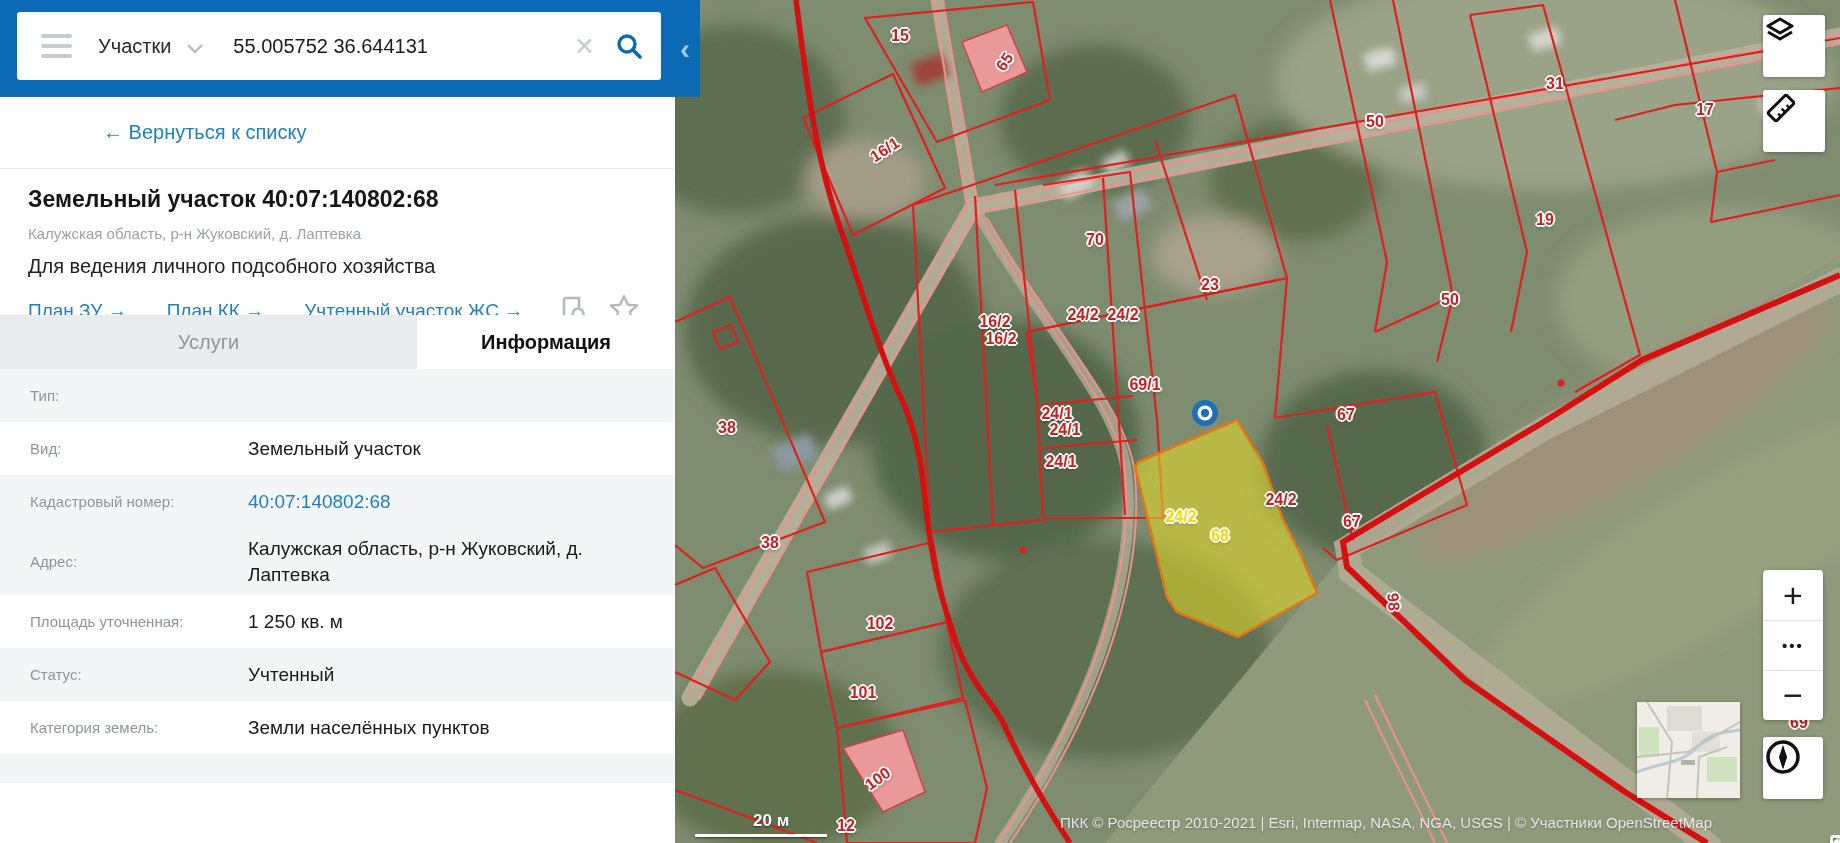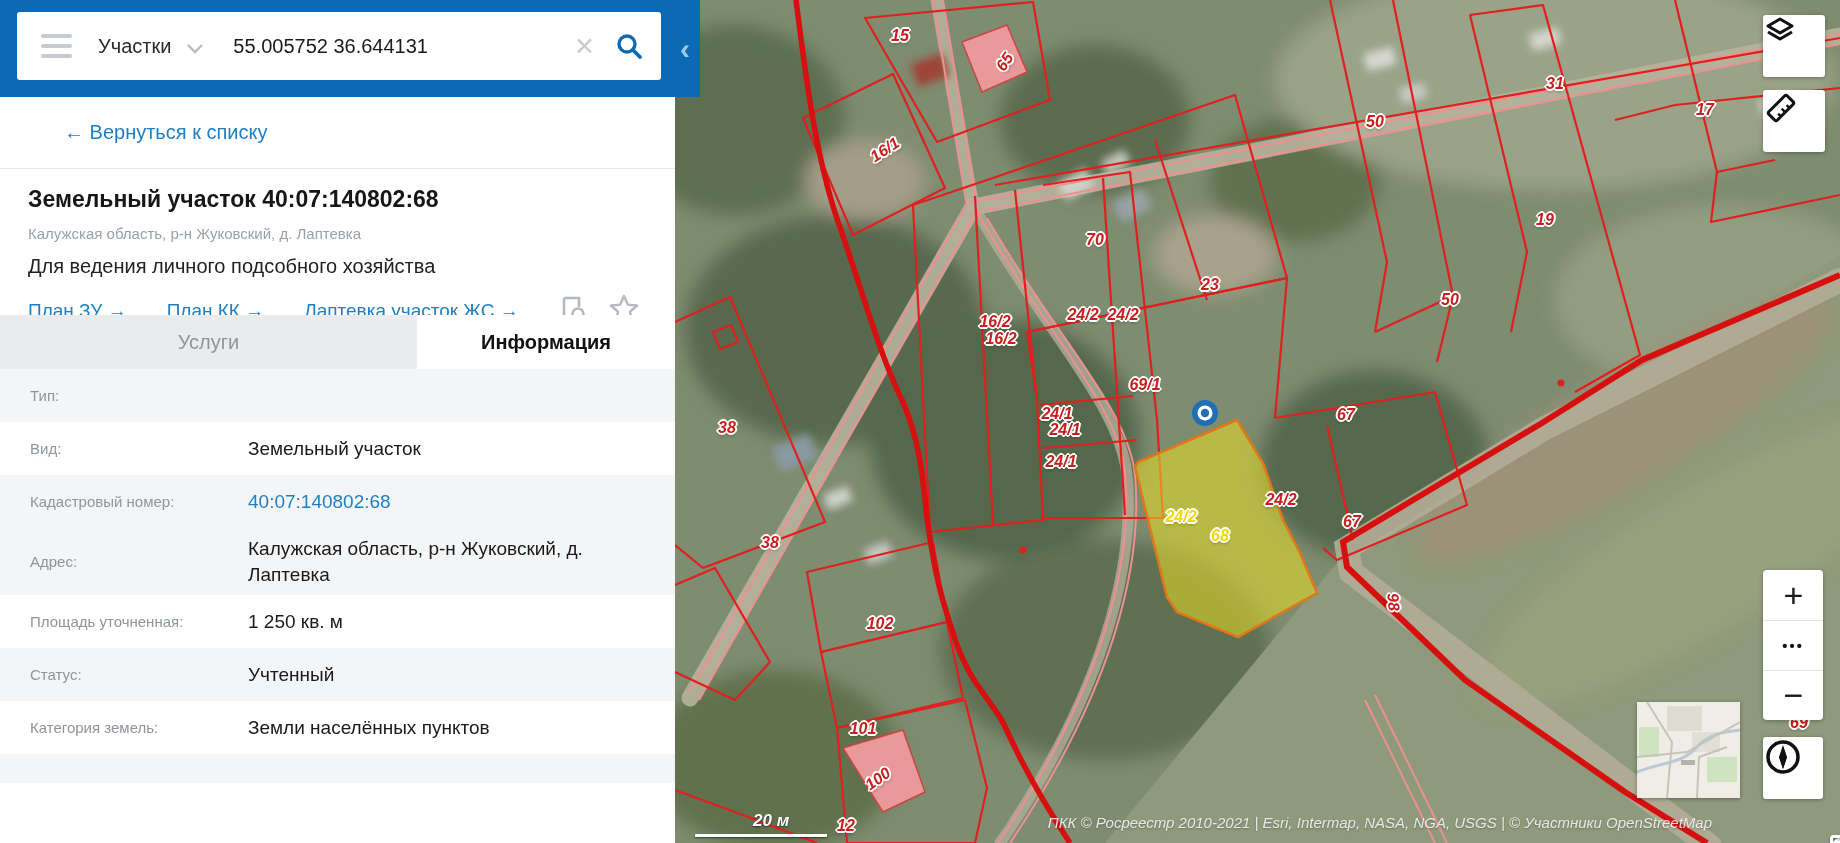--- a/index.html
+++ b/index.html
@@ -1,20 +1,20 @@
 <!DOCTYPE html>
 <html><head>
 <meta charset="utf-8">
 <style>
   html,body{margin:0;padding:0;background:#444;}
   *{box-sizing:border-box;font-family:"Liberation Sans","DejaVu Sans",sans-serif;}
   #stage{position:relative;width:1840px;height:843px;overflow:hidden;background:#7e8c70;}
 
   
-  #map{position:absolute;left:675px;top:0;width:1165px;height:843px;overflow:hidden;font-style:italic;}
+  #map{position:absolute;left:675px;top:0;width:1165px;height:843px;overflow:hidden;}
   #map svg{position:absolute;left:0;top:0;}
   #labels{position:absolute;left:0;top:0;width:100%;height:100%;z-index:5;}
   .plabel{position:absolute;font-size:16px;font-weight:bold;color:#c4201f;white-space:nowrap;
     transform:translate(-50%,-50%);
     text-shadow:-2px 0 #fff,2px 0 #fff,0 -2px #fff,0 2px #fff,-1px -1px #fff,1px 1px #fff,1px -1px #fff,-1px 1px #fff,0 3px 3px rgba(0,0,0,.25);}
   .plabel.yellow{color:#f4d80a;}
   .marker{position:absolute;width:28px;height:28px;transform:translate(-50%,-50%);z-index:6;}
   .scalebar{position:absolute;left:20px;bottom:6px;z-index:7;color:#fff;}
   .scalebar .lbl{font-size:17px;font-weight:bold;text-shadow:0 1px 2px rgba(0,0,0,.6);margin-left:58px;margin-bottom:3px;}
   .scalebar .bar{width:132px;height:3px;background:#fff;box-shadow:0 1px 2px rgba(0,0,0,.5);}
@@ -48,21 +48,21 @@
   #hamburger{width:31px;display:flex;flex-direction:column;gap:6px;margin:0 26px 0 6px;cursor:pointer;}
   #hamburger span{display:block;height:4px;background:#c7cbd0;border-radius:2px;}
   #category{font-size:20px;color:#2a2a2a;cursor:pointer;}
   .chev-down{margin:6px 28px 0 16px;}
   #search-value{flex:1;border:none;outline:none;font-size:20px;color:#1a1a1a;min-width:0;background:transparent;}
   #clear-x{font-size:25px;color:#c7cbd0;margin:0 20px 0 8px;cursor:pointer;}
   #magnifier{cursor:pointer;display:flex;}
 
   #back-row{position:absolute;left:0;top:97px;width:675px;height:72px;display:flex;align-items:center;
     padding-left:64px;border-bottom:1px solid #e6e8ea;}
-  #back-link{color:#1e80c4;font-size:20px;cursor:pointer;text-decoration:none;}
+  #back-link{color:#1e80c4;font-size:20px;cursor:pointer;text-decoration:none;margin-left:39px;}
   #title-block{position:absolute;left:0;top:170px;width:675px;padding:16px 28px 0 28px;}
   #page-title{font-size:23px;font-weight:bold;color:#161616;margin:0 0 12px 0;}
   #subtitle{font-size:15px;color:#9aa1a8;margin:0 0 13px 0;}
   #usage{font-size:20px;color:#222;margin:0 0 16px 0;}
   #links-row{display:flex;align-items:center;gap:40px;position:relative;height:34px;}
   .plink{color:#1e80c4;font-size:19px;text-decoration:none;cursor:pointer;white-space:nowrap;}
   #doc-icons{position:absolute;right:8px;top:0;display:flex;gap:22px;align-items:center;}
   #doc-icons .di{cursor:pointer;display:flex;}
 
   #tabs{position:absolute;left:0;top:315px;width:675px;height:54px;background:#e9ebed;display:flex;}
@@ -216,21 +216,21 @@
         <span class="plabel" style="left: 382px; top: 414px;">24/1</span>
         <span class="plabel" style="left: 390px; top: 430px;">24/1</span>
         <span class="plabel" style="left: 386px; top: 462px;">24/1</span>
         <span class="plabel" style="left: 671px; top: 415px;">67</span>
         <span class="plabel" style="left: 606px; top: 500px;">24/2</span>
         <span class="plabel yellow" style="left: 506px; top: 517px;">24/2</span>
         <span class="plabel yellow" style="left: 545px; top: 536px;">68</span>
         <span class="plabel" style="left: 677px; top: 522px;">67</span>
         <span class="plabel" style="left: 95px; top: 543px;">38</span>
         <span class="plabel" style="left: 205px; top: 624px;">102</span>
-        <span class="plabel" style="left: 188px; top: 693px; margin-top: 36px;">101</span>
+        <span class="plabel" style="left: 188px; top: 693px;">101</span>
         <span class="plabel" style="left: 203px; top: 779px; transform: translate(-50%, -50%) rotate(-35deg);">100</span>
         <span class="plabel" style="left: 171px; top: 826px;">12</span>
         <span class="plabel" style="left: 718px; top: 602px; transform: translate(-50%, -50%) rotate(85deg);">98</span>
         <span class="plabel" style="left: 1124px; top: 723px;">69</span>
       </div>
 
     <svg class="marker" style="left:530px;top:413px;" viewBox="0 0 28 28">
       <circle cx="14" cy="14" r="13" fill="#1e6fb5"></circle>
       <circle cx="14" cy="14" r="7.5" fill="#fff"></circle>
       <circle cx="14" cy="14" r="4.2" fill="#1e6fb5"></circle>
@@ -332,21 +332,21 @@
     </div>
 
     <div id="title-block">
       <div id="page-title">Земельный участок 40:07:140802:68</div>
       <div id="subtitle">Калужская область, р-н Жуковский, д. Лаптевка</div>
       <div id="usage">Для ведения личного подсобного хозяйства</div>
       <div id="links-row">
 
         <a class="plink">План ЗУ →</a>
           <a class="plink">План КК →</a>
-          <a class="plink">Лаптевка участок ЖС →</a>
+          <a class="plink">Учтенный участок ЖС →</a>
           <div id="doc-icons">
           <svg class="di" width="28" height="28" viewBox="0 0 28 28">
             <path d="M5,3 H20 V12" fill="none" stroke="#b3b9bf" stroke-width="2.6"></path>
             <path d="M5,3 V25 H13" fill="none" stroke="#b3b9bf" stroke-width="2.6"></path>
             <circle cx="19" cy="19" r="5.5" fill="none" stroke="#b3b9bf" stroke-width="2.6"></circle>
             <path d="M23,23 L27,27" stroke="#b3b9bf" stroke-width="2.8" stroke-linecap="round"></path>
           </svg>
           <svg class="di" width="30" height="29" viewBox="0 0 30 29">
             <path d="M15,2 L18.8,10.6 L28,11.5 L21,17.8 L23,27 L15,22.2 L7,27 L9,17.8 L2,11.5 L11.2,10.6 Z" fill="none" stroke="#b3b9bf" stroke-width="2.4" stroke-linejoin="round"></path>
           </svg>

